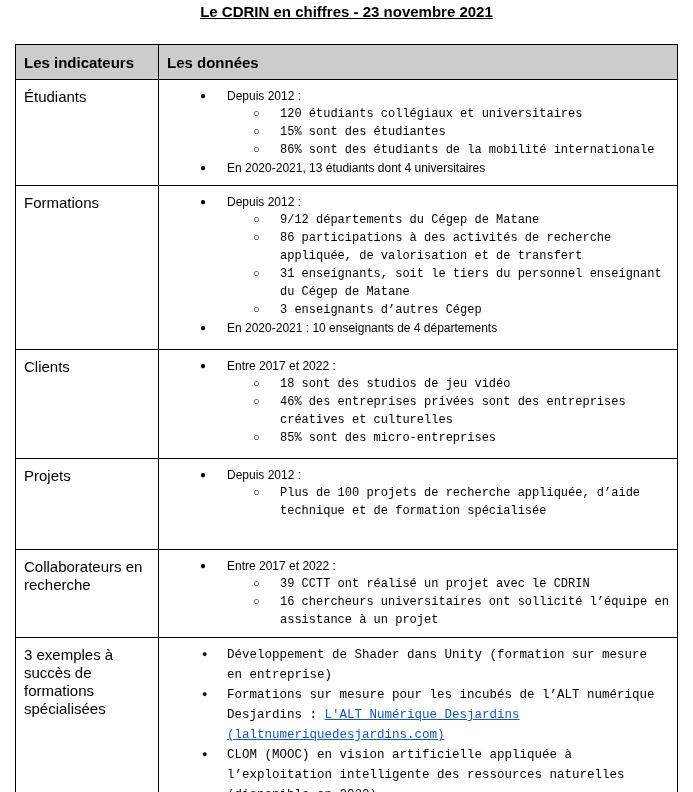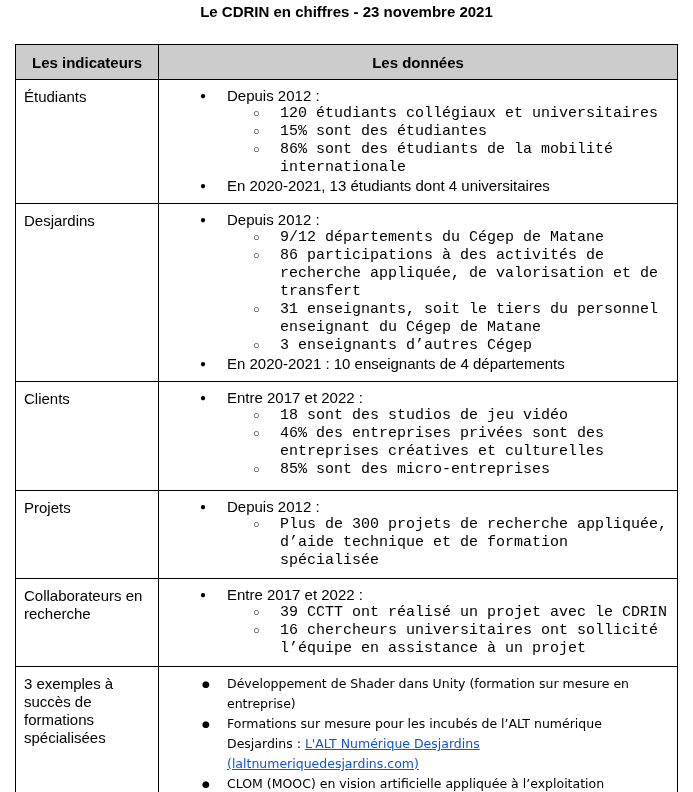--- a/index.html
+++ b/index.html
@@ -1,35 +1,35 @@
 <!DOCTYPE html>
 <html><head>
   <meta charset="utf-8">
   <style>
     html, body { margin: 0; padding: 0; background: #ffffff; }
     body { width: 693px; height: 792px; position: relative; overflow: hidden;
            font-family: "Liberation Sans", sans-serif; color: #000; }
     .title { position: absolute; top: 0; left: 0; width: 693px; text-align: center;
-             font-weight: bold; font-size: 15px; line-height: 22px; padding-top: 1px; }
+             font-weight: bold; font-size: 15px; line-height: 22px; padding-top: 1px; text-decoration: underline; }
     table { position: absolute; left: 15px; top: 44px; width: 662px;
             border-collapse: collapse; table-layout: fixed; }
     col.c1 { width: 143px; }
     col.c2 { width: 519px; }
     td, th { border: 1.5px solid #000; vertical-align: top; padding: 0; }
-    th { background: #cccccc; text-align: center; font-weight: bold; font-size: 15px;
+    th { background: #cccccc; text-align: left; font-weight: bold; font-size: 15px;
          height: 34px; padding: 0 8px; vertical-align: middle; }
     td.ind { font-size: 15px; line-height: 18px; padding: 8px 8px 0 8px; }
-    td.dat { font-size: 15px; line-height: 18px; padding: 7px 8px 8px 8px; }
+    td.dat { font-size: 12px; line-height: 18px; padding: 7px 8px 8px 8px; }
     ul { margin: 0; padding: 0; list-style: none; }
     ul.l1 > li { position: relative; padding-left: 60px; }
     ul.l1 > li::before { content: "\25CF"; position: absolute; left: 33px; top: 0; font-size: 10px; }
     ul.l2 > li { position: relative; padding-left: 53px; margin-left: -60px; padding-left: 113px; font-family: Liberation Mono, monospace; }
     ul.l2 > li::before { content: "\25CB"; position: absolute; left: 86px; top: 0; font-size: 11px; }
     td.dat.calibri { font-family: "DejaVu Sans", sans-serif; font-size: 12.5px; line-height: 20px; padding-top: 7px; }
-    td.dat.calibri ul.l1 > li { padding-left: 60px; }
+    td.dat.calibri ul.l1 > li { padding-left: 60px; font-family: Liberation Mono, monospace; }
     td.dat.calibri ul.l1 > li::before { left: 35px; font-size: 9px; }
     a.link { color: #1155cc; text-decoration: underline; }
   </style>
 </head>
 <body>
 
 <div class="title">Le CDRIN en chiffres - 23 novembre 2021</div>
 
 <table>
   <colgroup>
@@ -54,21 +54,21 @@
               <li>15% sont des étudiantes</li>
               <li>86% sont des étudiants de la mobilité internationale</li>
             </ul>
           </li>
           <li>En 2020-2021, 13 étudiants dont 4 universitaires</li>
         </ul>
       </td>
     </tr>
 
     <tr style="height:164px;">
-      <td class="ind">Desjardins</td>
+      <td class="ind">Formations</td>
       <td class="dat">
         <ul class="l1">
           <li><span>Depuis 2012 :</span>
             <ul class="l2">
               <li>9/12 départements du Cégep de Matane</li>
               <li>86 participations à des activités de recherche appliquée, de valorisation et de transfert</li>
               <li>31 enseignants, soit le tiers du personnel enseignant du Cégep de Matane</li>
               <li>3 enseignants d’autres Cégep</li>
             </ul>
           </li>
@@ -85,27 +85,27 @@
             <ul class="l2">
               <li>18 sont des studios de jeu vidéo</li>
               <li>46% des entreprises privées sont des entreprises créatives et culturelles</li>
               <li>85% sont des micro-entreprises</li>
             </ul>
           </li>
         </ul>
       </td>
     </tr>
 
-    <tr style="height:73px;margin-top:32px;">
+    <tr style="height:91px;margin-top:32px;">
       <td class="ind">Projets</td>
       <td class="dat">
         <ul class="l1">
           <li><span>Depuis 2012 :</span>
             <ul class="l2">
-              <li>Plus de 300 projets de recherche appliquée, d’aide technique et de formation spécialisée</li>
+              <li>Plus de 100 projets de recherche appliquée, d’aide technique et de formation spécialisée</li>
             </ul>
           </li>
         </ul>
       </td>
     </tr>
 
     <tr style="height:85px;">
       <td class="ind">Collaborateurs en recherche</td>
       <td class="dat">
         <ul class="l1">

